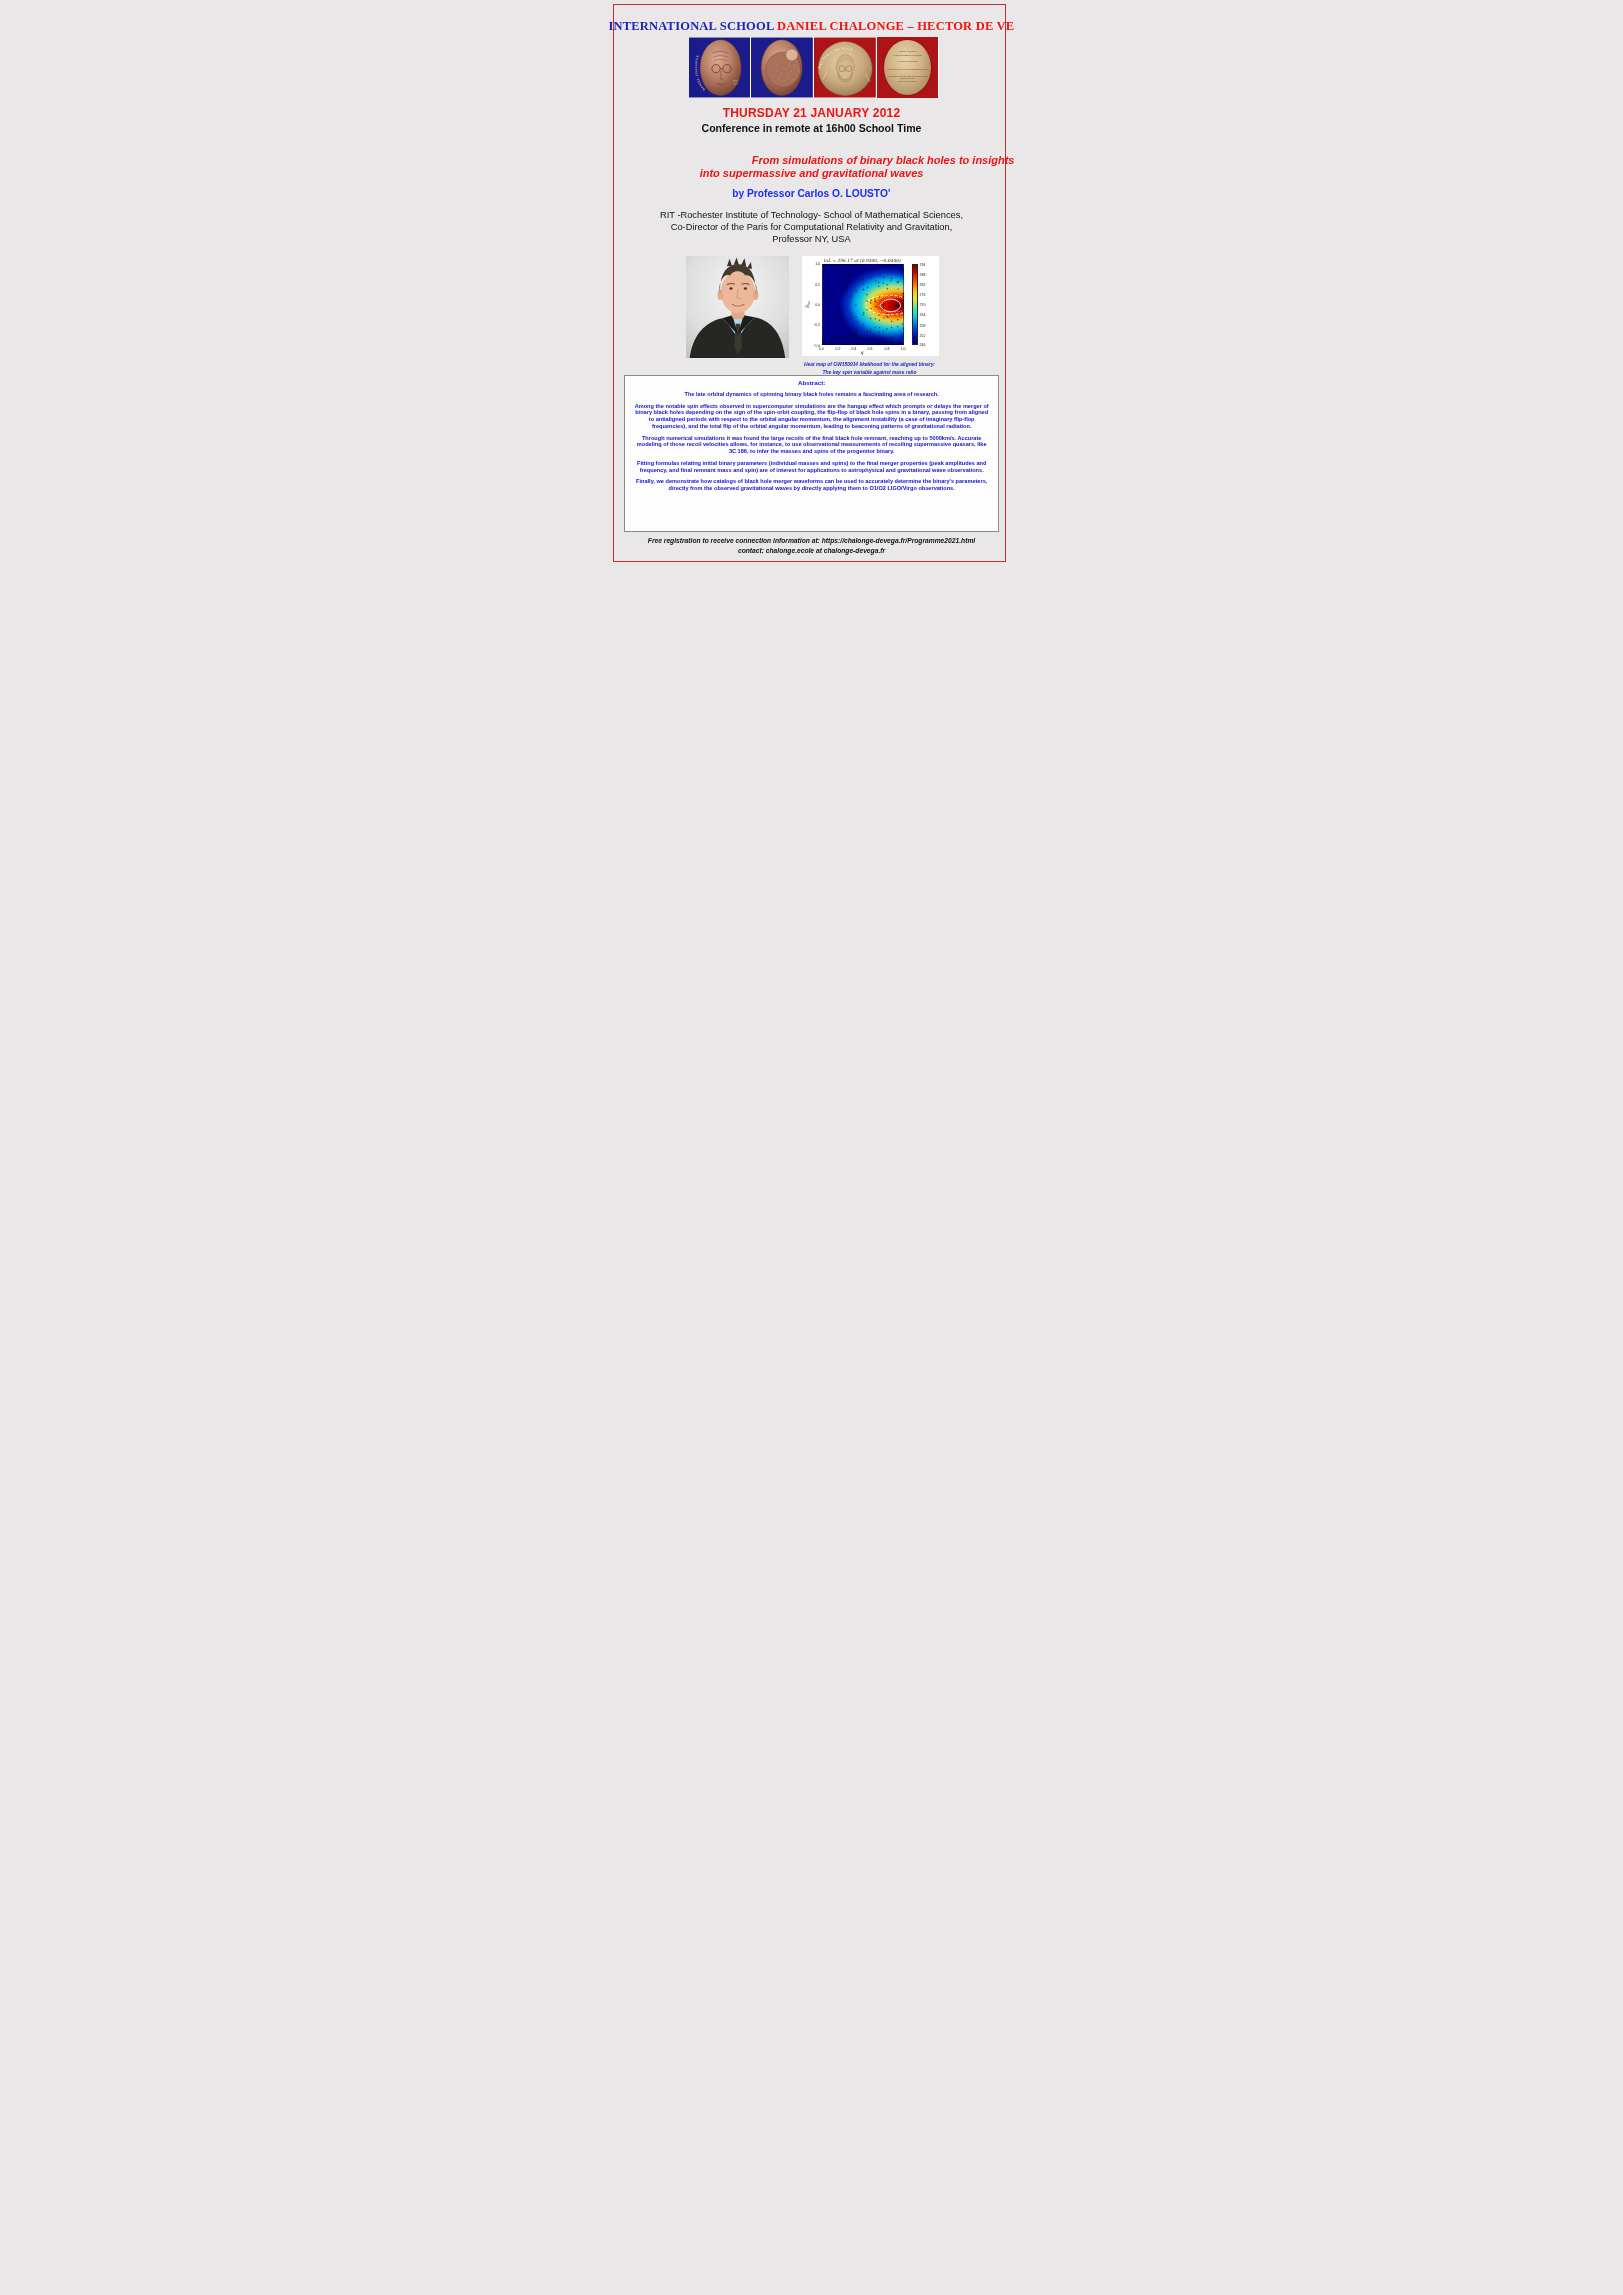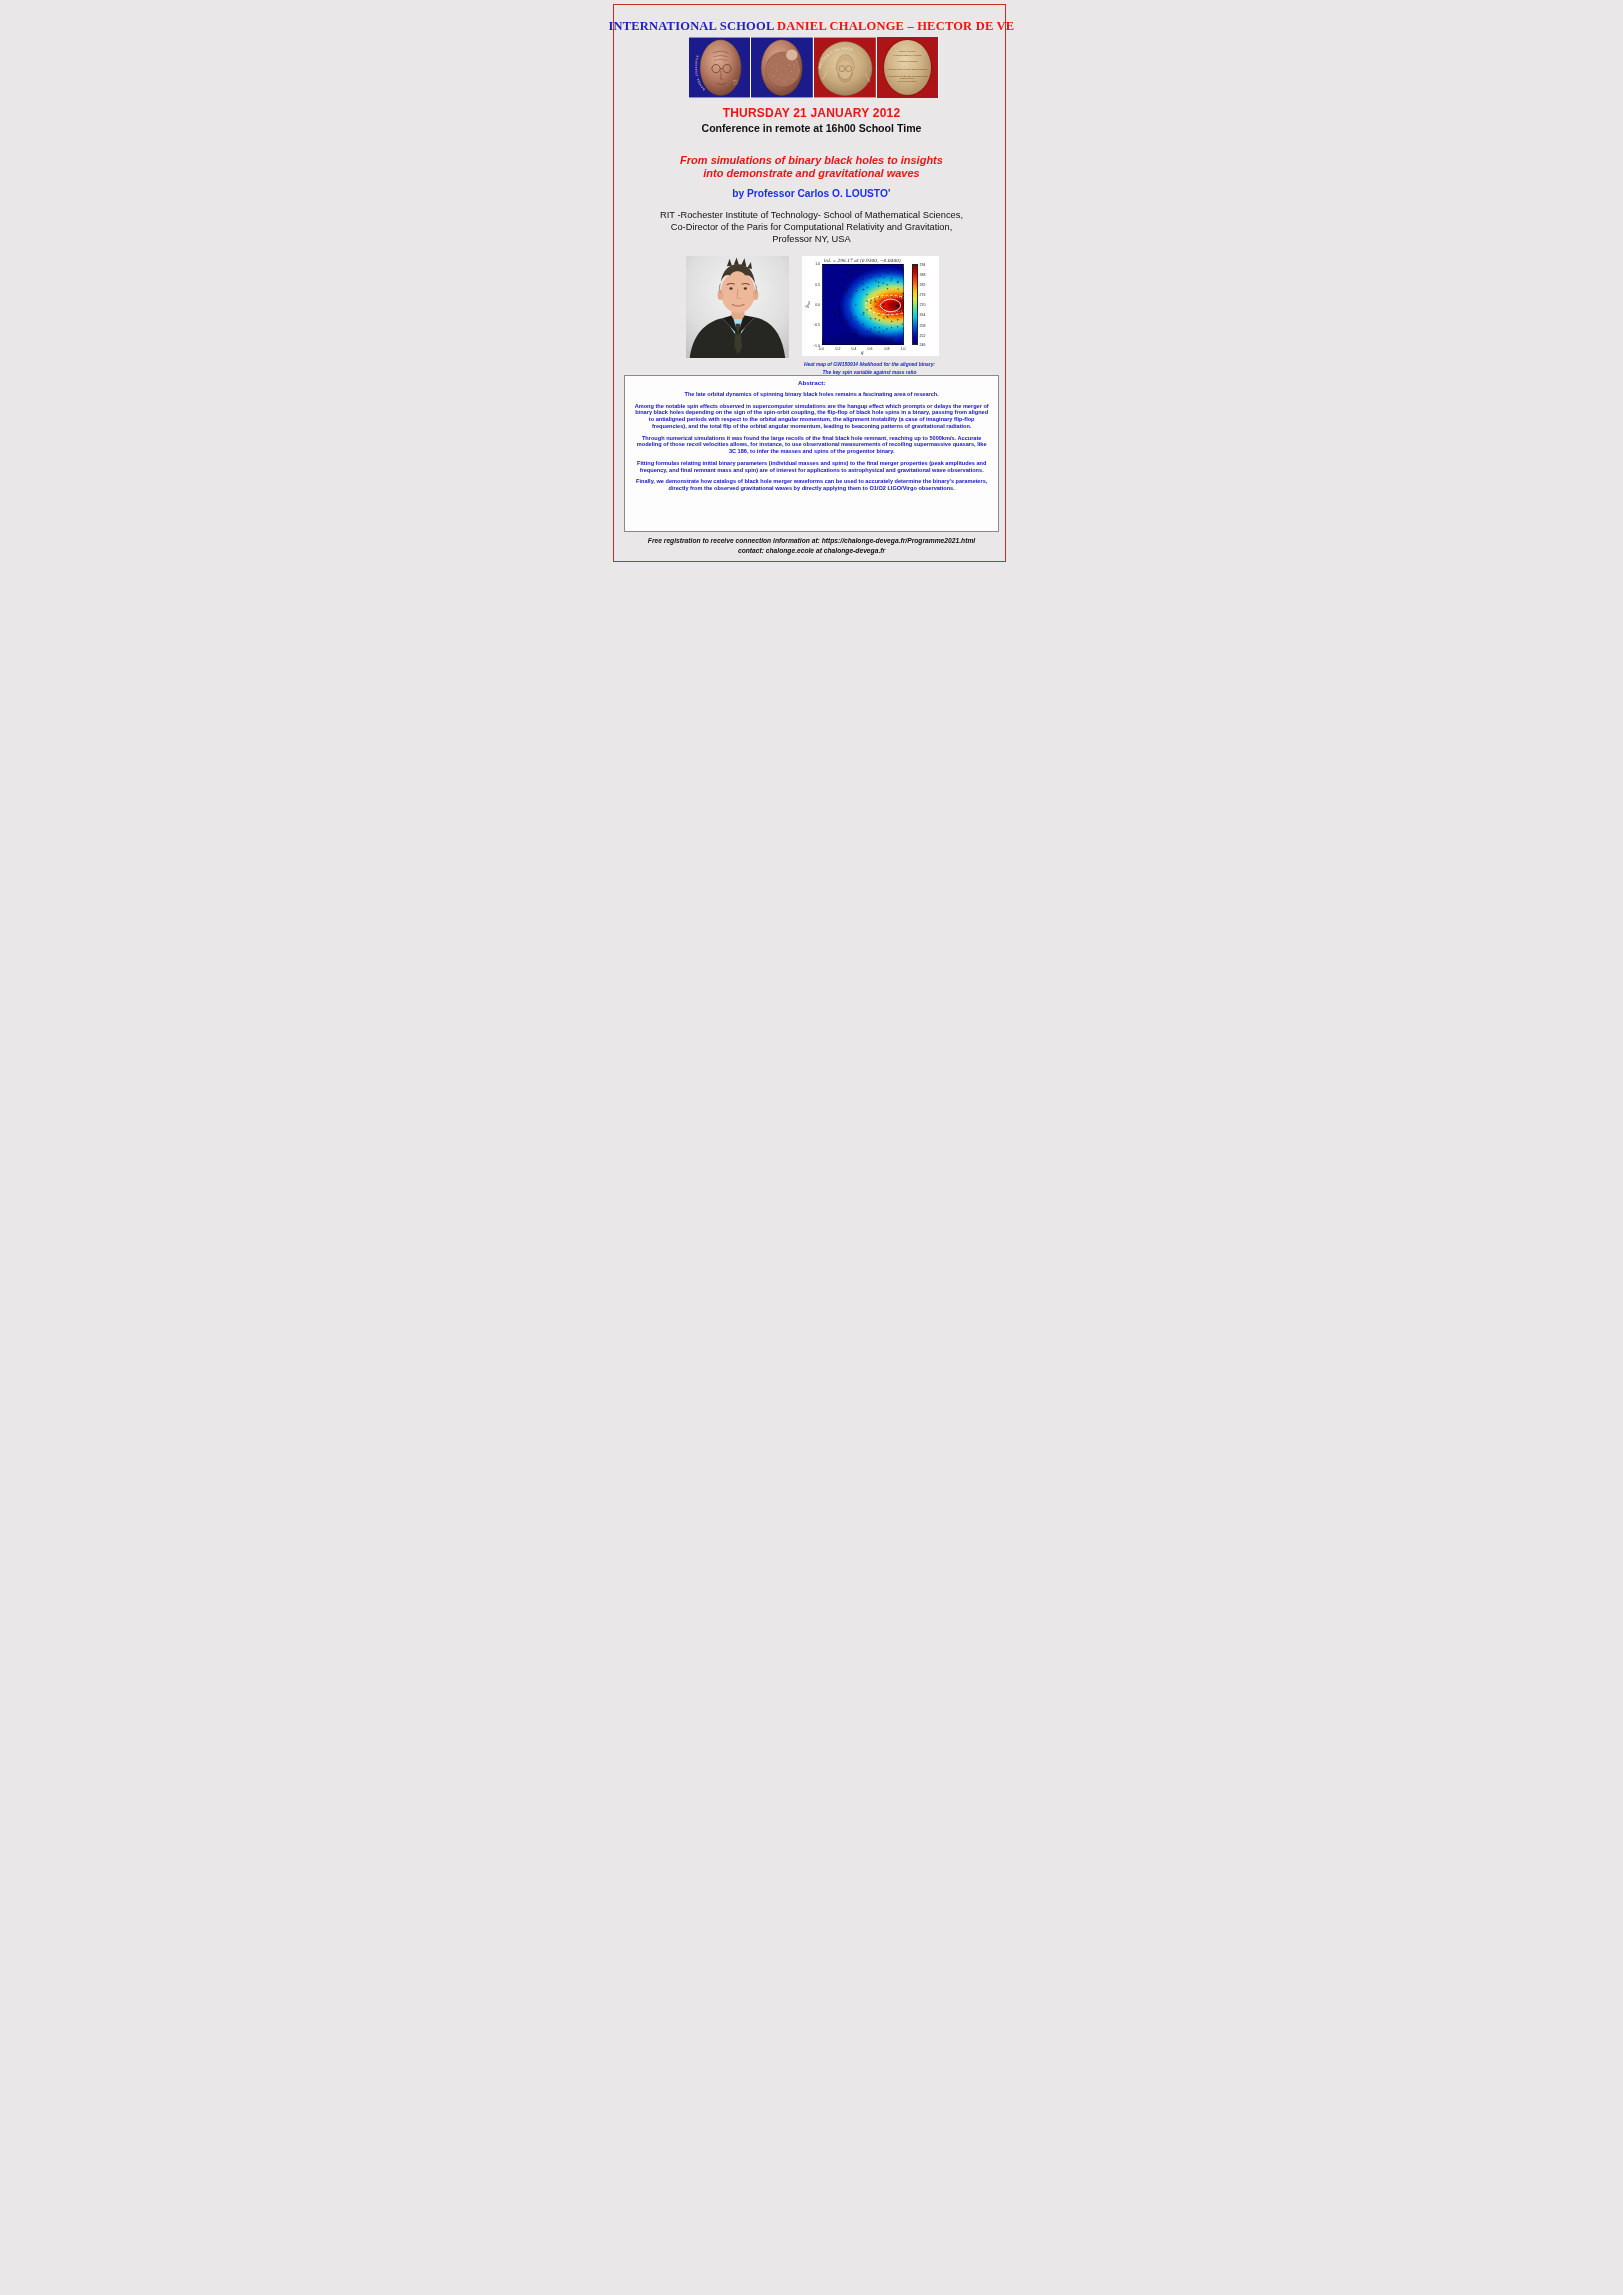--- a/index.html
+++ b/index.html
@@ -19,21 +19,21 @@
           box-shadow:0 0 1.9px rgba(0,0,0,.45);text-align:center;}
   .m4oval div{color:#6f5836;font-weight:bold;font-size:1.5px;line-height:1;letter-spacing:0.1px;}
   .m4oval .l1{padding-top:11px;}
   .m4oval .l2{margin-top:2.8px;}
   .m4oval .l3{margin-top:4.6px;}
   .m4oval .l4{margin-top:6px;}
   .m4oval .l5{margin-top:5.6px;}
   .m4oval .l6{margin-top:2.3px;}
   .date-line{top:106px;font-size:12px;font-weight:bold;color:var(--accent_red,#ee1414);letter-spacing:0.2px;}
   .mode-line{top:122px;font-size:10.6px;font-weight:bold;color:var(--ink,#111);}
-  .talk1{top:154px;}
+  .talk1{top:154px;text-align:right;}
   .talk2{top:167px;}
   .talk{font-size:11px;font-weight:bold;font-style:italic;color:var(--accent_red,#ee1414);}
   .speaker{top:188px;font-size:10.2px;font-weight:bold;color:var(--speaker_blue,#1b2df2);}
   .affil{font-size:9.3px;font-weight:normal;color:var(--ink,#111);}
   .affil1{top:210px;} .affil2{top:222px;} .affil3{top:234px;}
   .photo{position:absolute;left:77px;top:256px;width:103px;height:102px;}
   .fig{position:absolute;left:193px;top:256px;width:137px;height:100px;background:#fff;}
   .fig-title{position:absolute;left:14.3px;top:2.3px;width:93px;text-align:center;
              font-family:"DejaVu Serif",serif;font-style:italic;font-size:4.4px;color:#222;}
   .plot{position:absolute;left:20px;top:8.3px;width:82px;height:81px;}
@@ -157,21 +157,21 @@
         <div class="l4">L'ECOLE DANIEL CHALONGE RECONNAISSANTE</div>
         <div class="l5">LA SCIENCE AVEC UNE TRES GRANDE EXIGENCE INTELLECTUELLE</div>
         <div class="l6">ET UN VISAGE HUMAIN</div>
       </div>
     </div>
   </div>
 
   <div class="center date-line">THURSDAY 21 JANUARY 2012</div>
   <div class="center mode-line">Conference in remote at 16h00 School Time</div>
   <div class="center talk talk1">From simulations of binary black holes to insights</div>
-  <div class="center talk talk2">into demonstrate and gravitational waves</div>
+  <div class="center talk talk2">into supermassive and gravitational waves</div>
   <div class="center speaker">by Professor Carlos O. LOUSTO’</div>
   <div class="center affil affil1">RIT -Rochester Institute of Technology- School of Mathematical Sciences,</div>
   <div class="center affil affil2">Co-Director of the Paris for Computational Relativity and Gravitation,</div>
   <div class="center affil affil3">Professor NY, USA</div>
 
   <div class="photo">
     <svg viewBox="0 0 222 220" width="103" height="102">
       <defs>
         <radialGradient id="pbg" cx="50%" cy="35%" r="85%">
           <stop offset="0%" stop-color="#f4f4f4"></stop>

